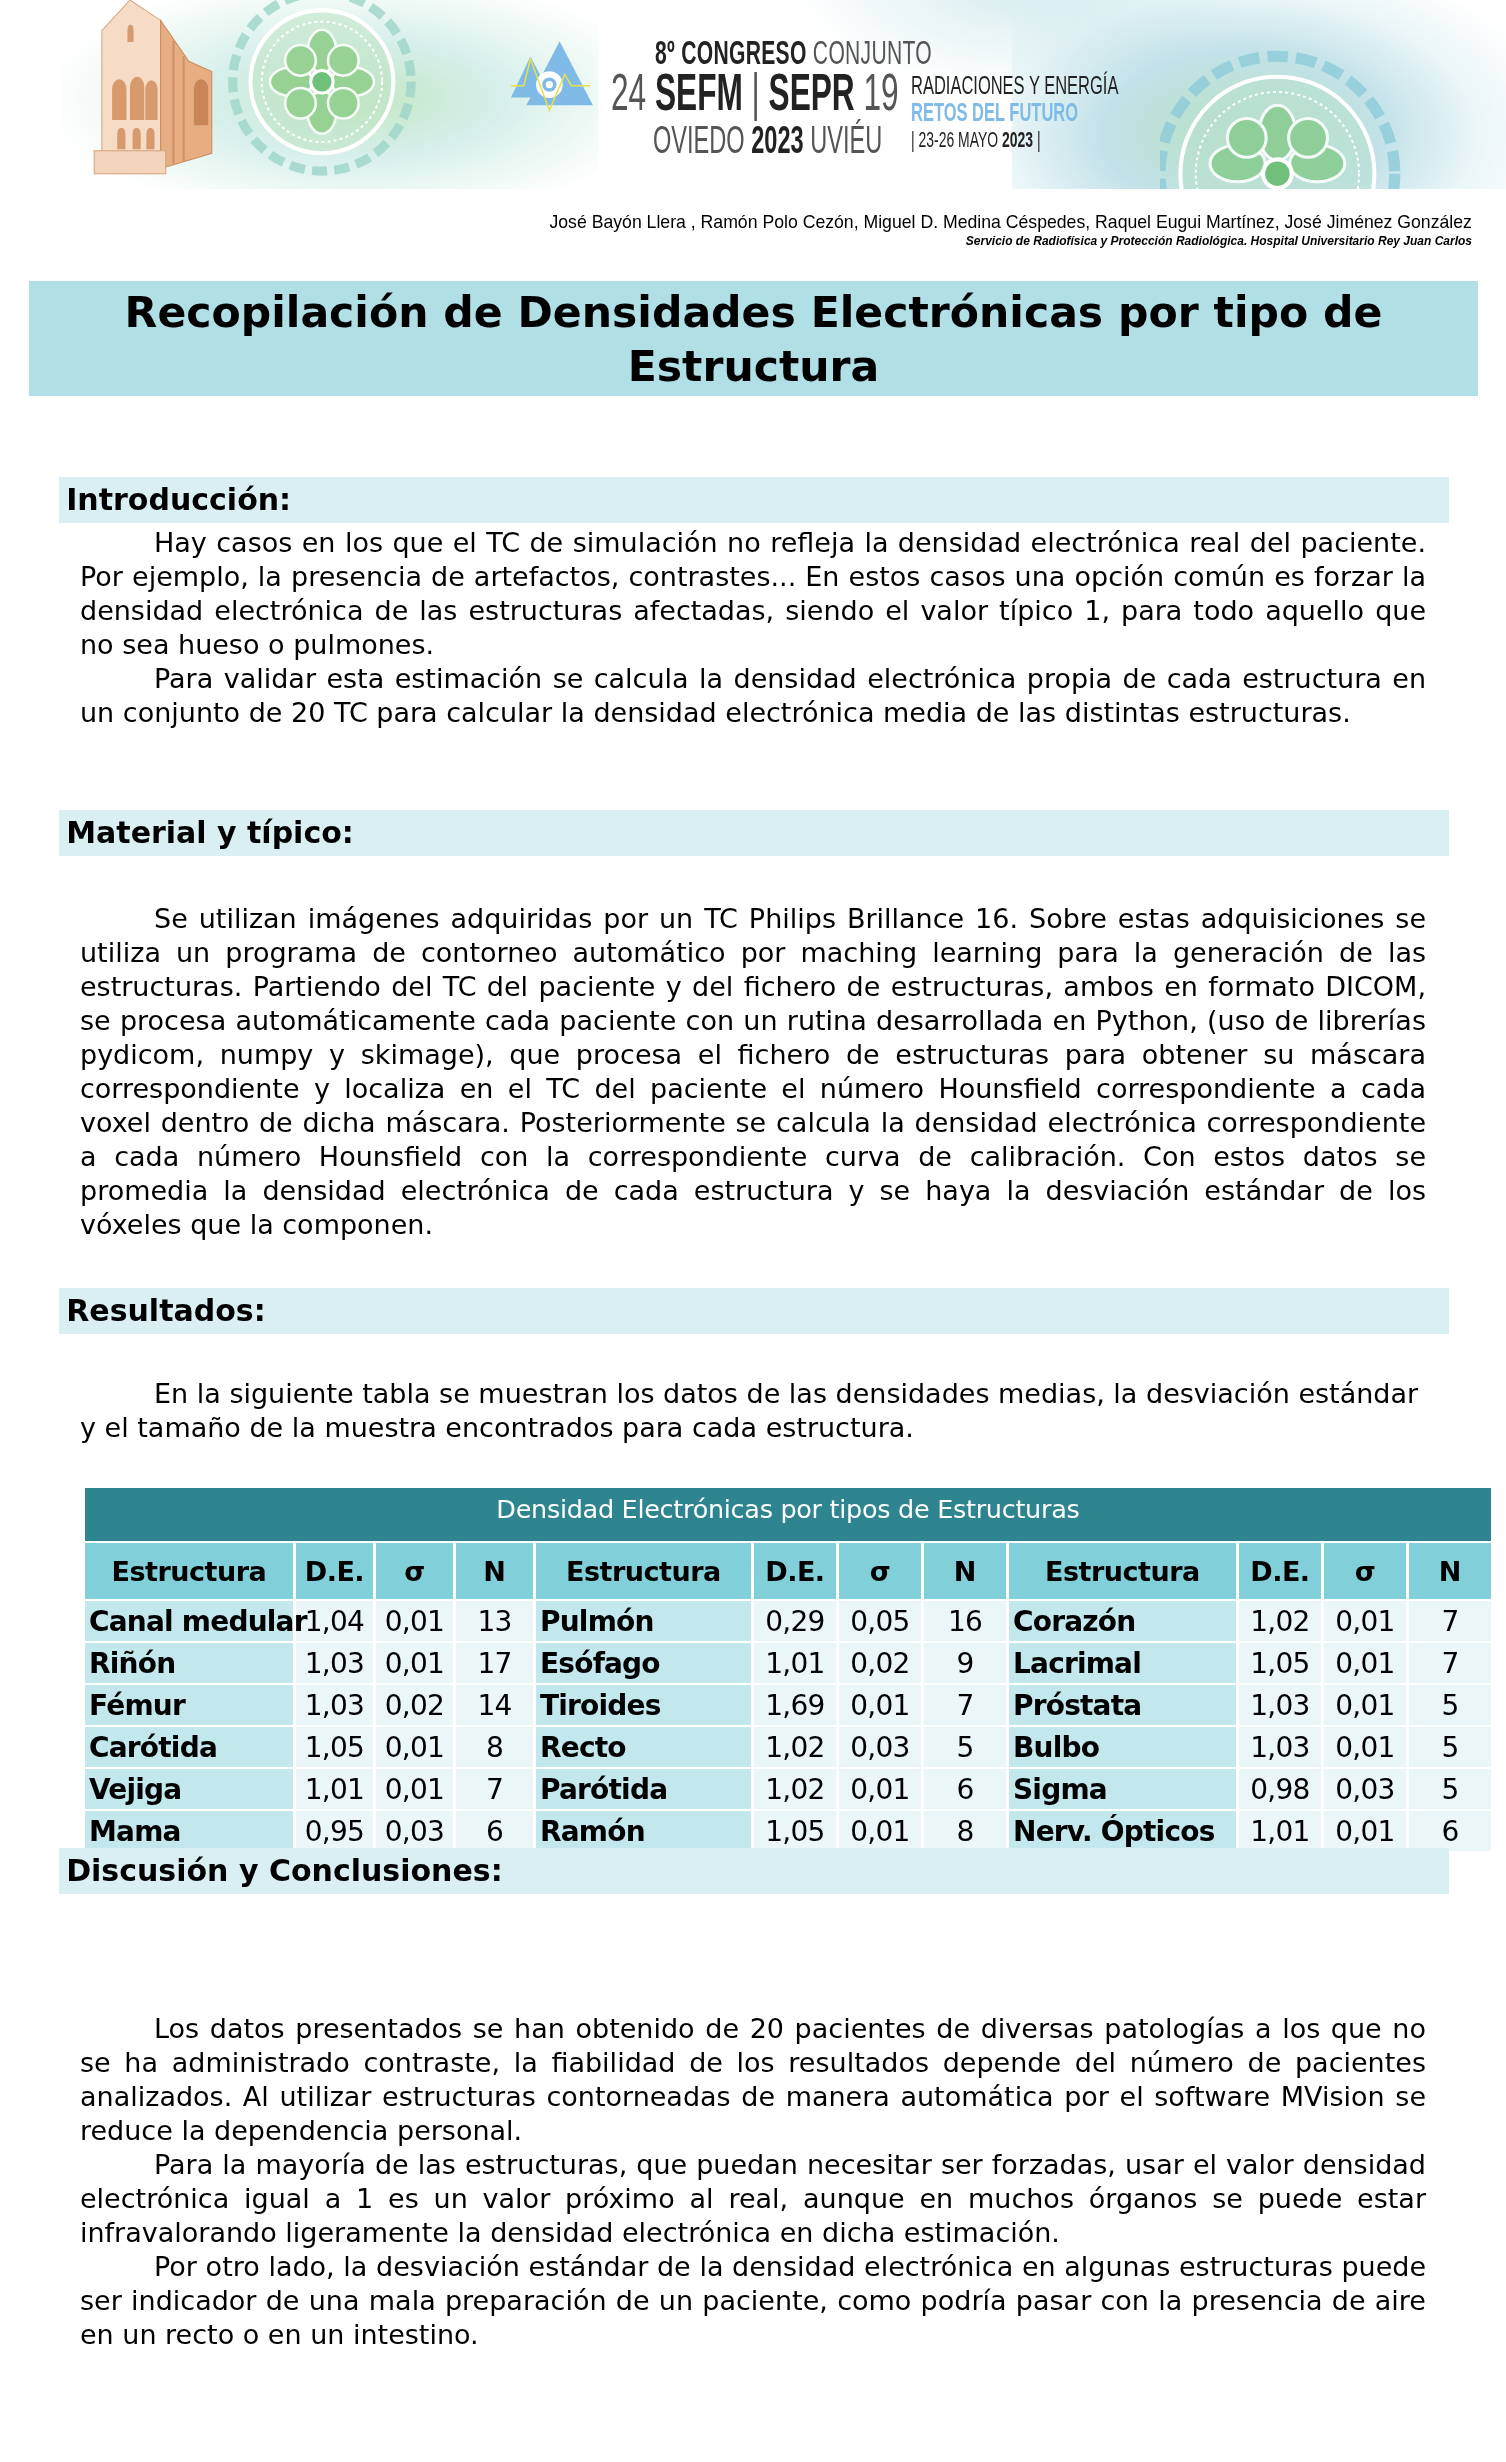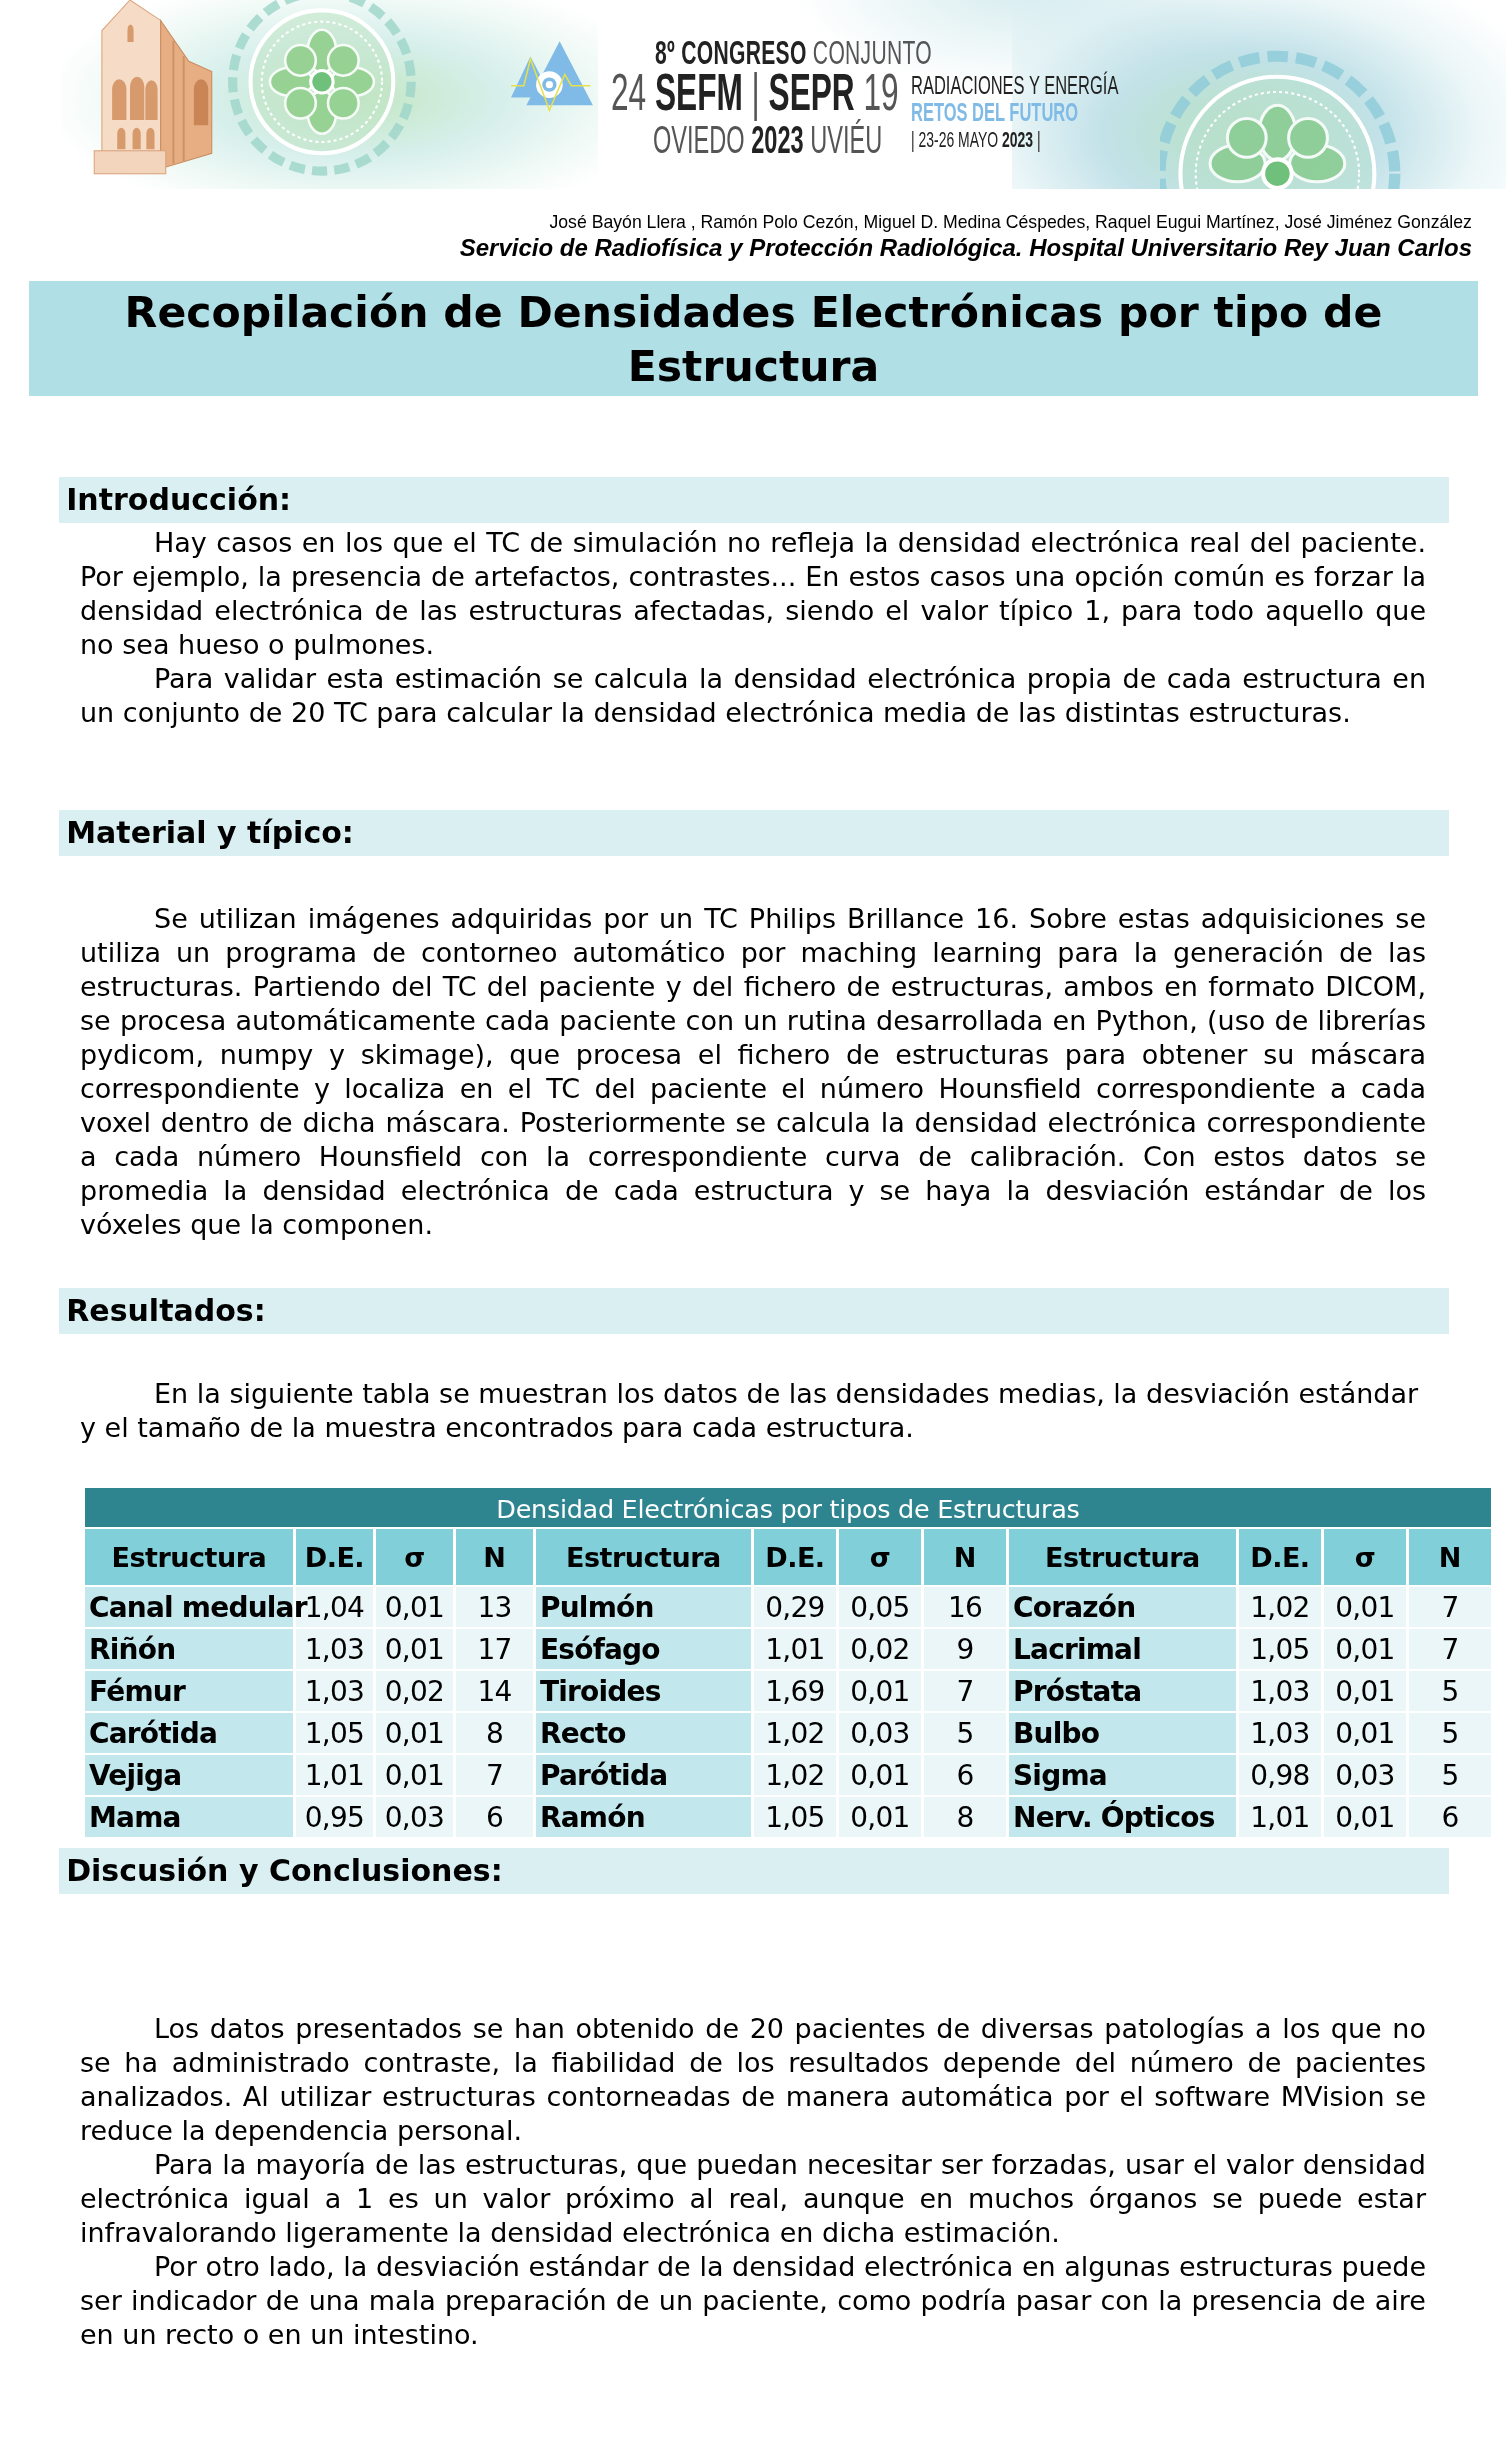--- a/index.html
+++ b/index.html
@@ -24,36 +24,36 @@
   .line2 { left:611px; top:67px; font-size:51px; transform:scaleX(0.62); }
   .line3 { left:653px; top:121px; font-size:38px; transform:scaleX(0.62); }
   .bold { font-weight:700; color:#222; }
   .thin { font-weight:400; color:#555; }
   .r1 { left:911px; top:72px; font-size:26.6px; transform:scaleX(0.62); color:#222; }
   .r2 { left:911px; top:99px; font-size:26.6px; transform:scaleX(0.62); color:#7fbbe6; font-weight:700; }
   .r3 { left:911px; top:129px; font-size:22.5px; transform:scaleX(0.62); color:#222; }
 
   
   .authors { position:absolute; right:34px; top:211px; font-family:"Liberation Sans", sans-serif; font-size:18.4px; text-align:right; transform:scaleX(0.96); transform-origin:right top; white-space:nowrap; }
-  .affil { position:absolute; right:34px; top:234px; font-family:"Liberation Sans", sans-serif; font-size:24px; font-weight:700; font-style:italic; text-align:center; white-space:nowrap; }
+  .affil { position:absolute; right:34px; top:234px; font-family:"Liberation Sans", sans-serif; font-size:12px; font-weight:700; font-style:italic; text-align:center; white-space:nowrap; }
 
   
   .title-box { position:absolute; left:29px; top:281px; width:1449px; height:115px; background:#b0dfe6; display:flex; align-items:center; justify-content:center; }
   .title { font-family:"DejaVu Sans", sans-serif; font-weight:700; font-size:43px; line-height:54px; text-align:center; width:1329px; transform:scaleX(0.99); }
 
   
   .sec-head { position:absolute; left:59px; width:1390px; height:46px; background:#d9eff2; }
   .sec-head span { position:absolute; left:7.2px; top:7.2px; font-family:"DejaVu Sans", sans-serif; font-weight:700; font-size:30px; line-height:32px; white-space:nowrap; }
   .body-text { position:absolute; left:80px; width:1346px; font-family:"DejaVu Sans", sans-serif; font-size:27px; line-height:34px; text-align:justify; }
   .body-text p { margin:0; text-indent:74px; }
 
   
   .tbl-wrap { position:absolute; left:85px; top:1488px; width:1335px; }
   table.de { border-collapse:separate; border-spacing:3.1px 2.6px; width:100%; font-family:"DejaVu Sans", sans-serif; table-layout:fixed; margin-left:-3.1px; }
-  table.de caption { background:#2e8590; color:#ffffff; font-size:25.5px; height:39px; line-height:42px; font-weight:400; margin:0 3.1px 0 3.1px; letter-spacing:-0.3px; }
+  table.de caption { background:#2e8590; color:#ffffff; font-size:25.5px; height:53px; line-height:42px; font-weight:400; margin:0 3.1px 0 3.1px; letter-spacing:-0.3px; }
   table.de th { background:#81cfd9; font-size:27px; font-weight:700; height:56px; padding:0; text-align:center; letter-spacing:-0.5px; }
   table.de td { font-size:28px; height:40px; padding:0 3.1px; letter-spacing:-0.8px; white-space:nowrap; }
   table.de td.name { background:#c2e7ec; font-weight:700; text-align:left; padding-left:4.1px; }
   table.de td.num { background:#eaf6f8; text-align:center; }
   table.de td.n { background:#eaf6f8; text-align:center;margin-left:16px; }
 </style>
 </head>
 <body>
 
 <div class="banner">

